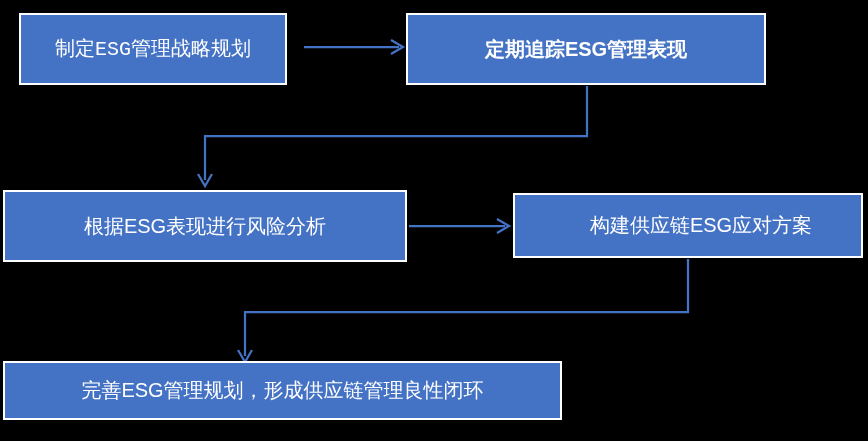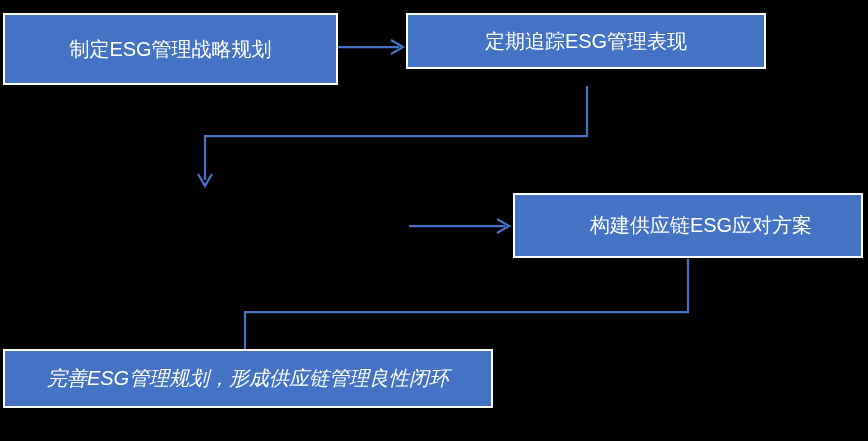--- a/index.html
+++ b/index.html
@@ -69,30 +69,33 @@
       <line x1="409" y1="226" x2="505" y2="226"></line>
       <path d="M 497 219 L 509 226 L 497 233"></path>
     </g>
 
     <g>
       <polyline points="688,259 688,312 245,312 245,356"></polyline>
       <path d="M 238 350 L 245 362 L 252 350"></path>
     </g>
   </svg>
 
-  <div class="node" style="left:3px; top:13px; width:335px; height:72px;">
+  <div class="node" style="left:19px; top:13px; width:268px; height:72px;font-family:Liberation Mono, monospace;">
     <span>制定ESG管理战略规划</span>
   </div>
 
-  <div class="node" style="left:406px; top:13px; width:360px; height:56px;">
+  <div class="node" style="left:406px; top:13px; width:360px; height:72px;font-weight:bold;">
     <span>定期追踪ESG管理表现</span>
   </div>
 
+  <div class="node" style="left:3px; top:190px; width:404px; height:72px;">
+    <span>根据ESG表现进行风险分析</span>
+  </div>
 
   <div class="node" style="left:513px; top:193px; width:350px; height:65px;padding-left:32px;">
     <span>构建供应链ESG应对方案</span>
   </div>
 
-  <div class="node" style="left:3px; top:349px; width:490px; height:59px;font-style:italic;">
+  <div class="node" style="left:3px; top:361px; width:559px; height:59px;">
     <span>完善ESG管理规划，形成供应链管理良性闭环</span>
   </div>
 
 </div>
 
 </body></html>

